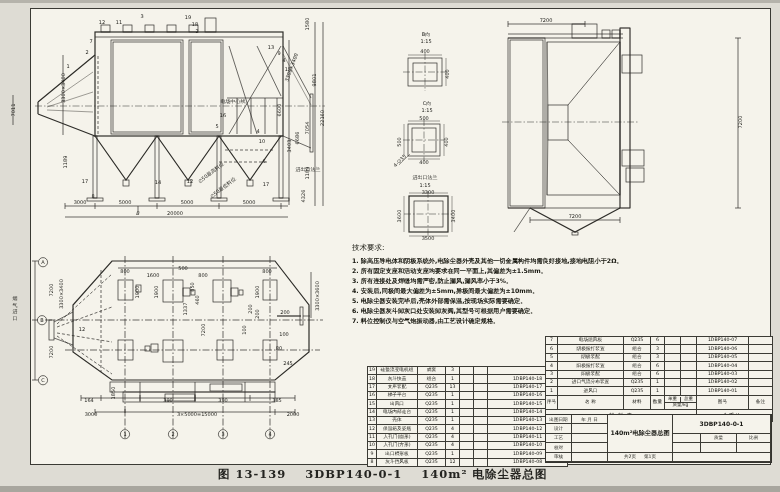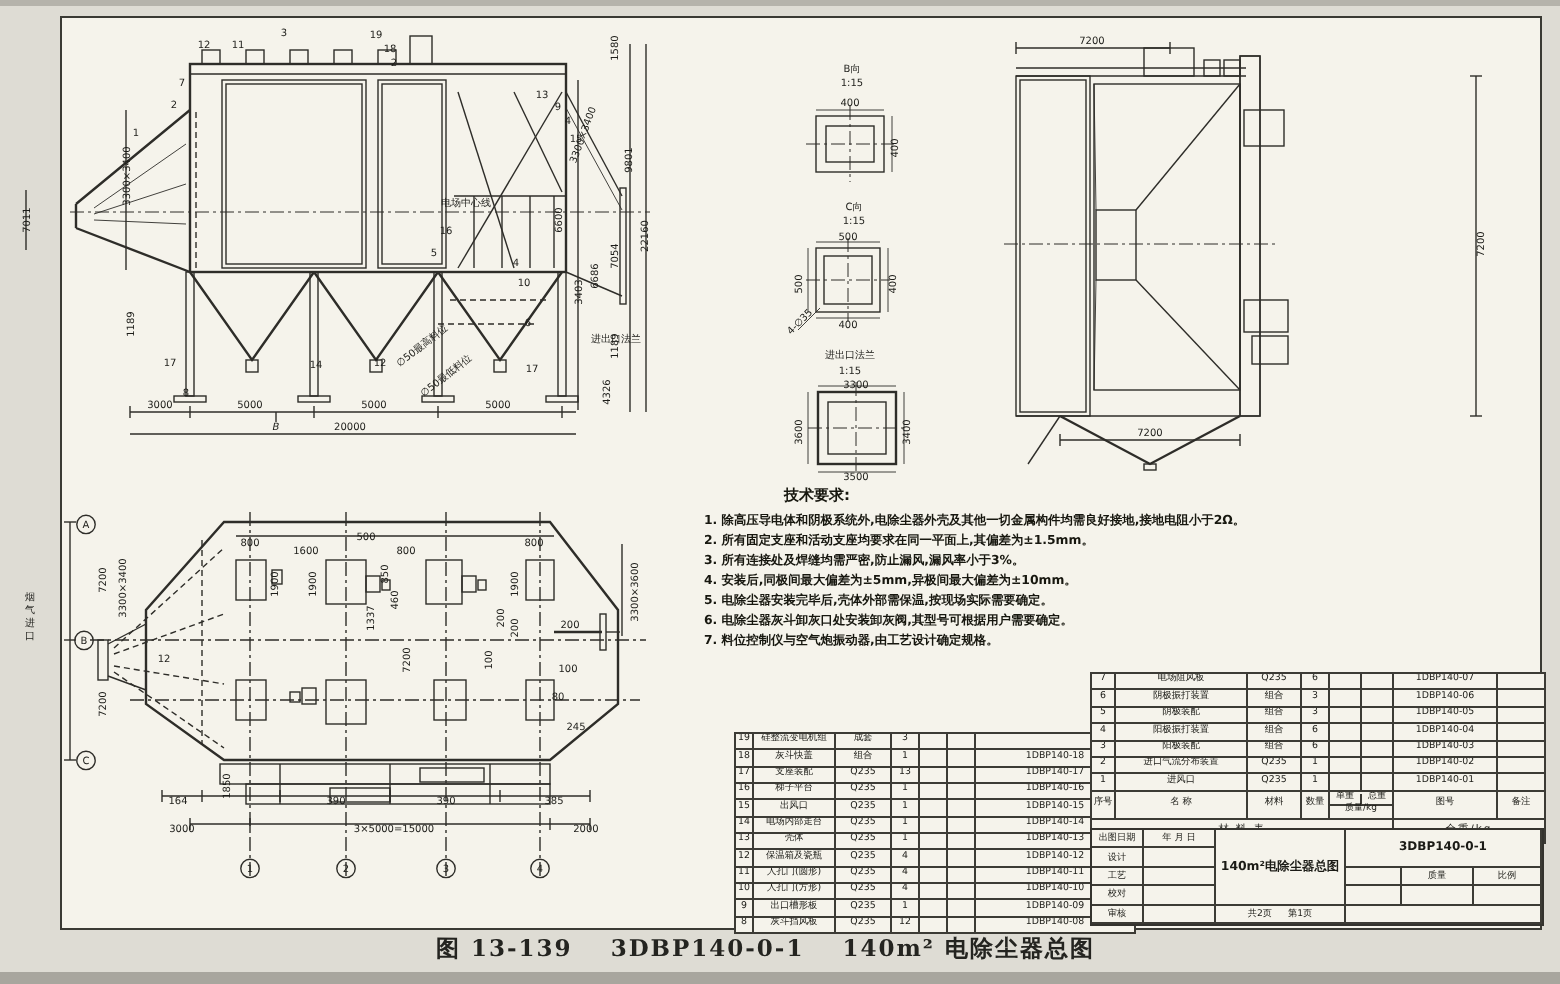--- a/index.html
+++ b/index.html
@@ -13,21 +13,21 @@
   svg line,svg path,svg rect,svg polyline{stroke:#2e2d29;stroke-width:.7;fill:none;}
   svg .fat{stroke-width:1.2;}
   svg .dash{stroke-dasharray:3 2;}
   svg .cl{stroke-dasharray:7 2 1.5 2;stroke-width:.5;}
   svg .thin{stroke-width:.45;}
   .dim{font-size:5px;text-anchor:middle;fill:#1d1d19;stroke:none;font-family:"DejaVu Sans",sans-serif;}
   .dim.it{font-style:italic;}
   .bubble{fill:none;stroke:#2e2d29;stroke-width:.7;}
   
   #tech{position:absolute;left:352px;top:243px;width:302px;color:#17170f;}
-  #tech .tr-title{font-size:7.5px;font-weight:bold;margin-bottom:3px;margin-left:40px;}
+  #tech .tr-title{font-size:7.5px;font-weight:normal;margin-bottom:3px;}
   #tech .tr-line{font-size:6.2px;font-weight:600;line-height:1.62;}
   
   table{border-collapse:collapse;table-layout:fixed;position:absolute;background:#f5f3eb;}
   td{border:.6px solid #3c3b35;padding:0;font-size:4.7px;text-align:center;
      white-space:nowrap;overflow:hidden;color:#1b1b16;height:7.4px;line-height:1;}
   #left-table{left:367px;top:366px;width:200px;}
   #left-table td{height:7.35px;}
   #right-table{left:545px;top:336px;width:227px;}
   #right-table .hd td{height:13px;}
   #right-table .ft td{height:11px;font-size:5.2px;letter-spacing:1px;}

